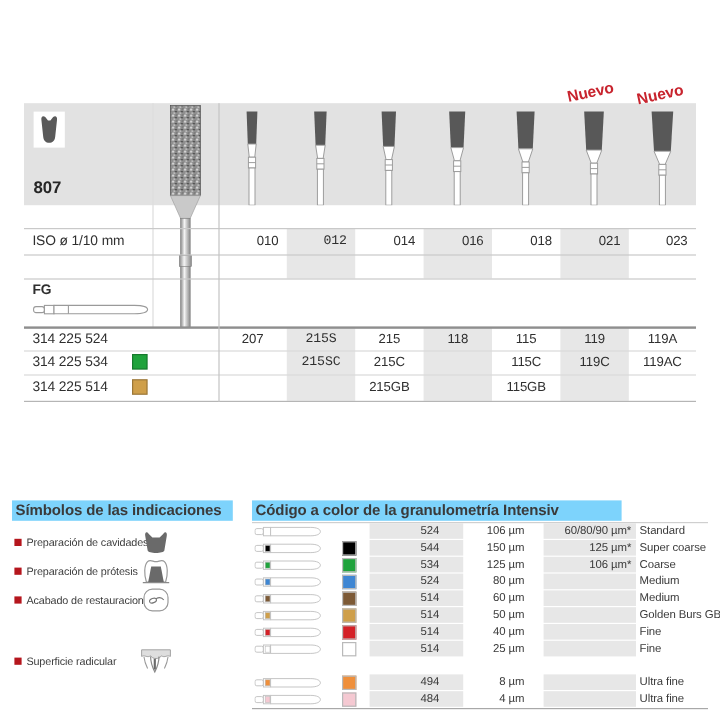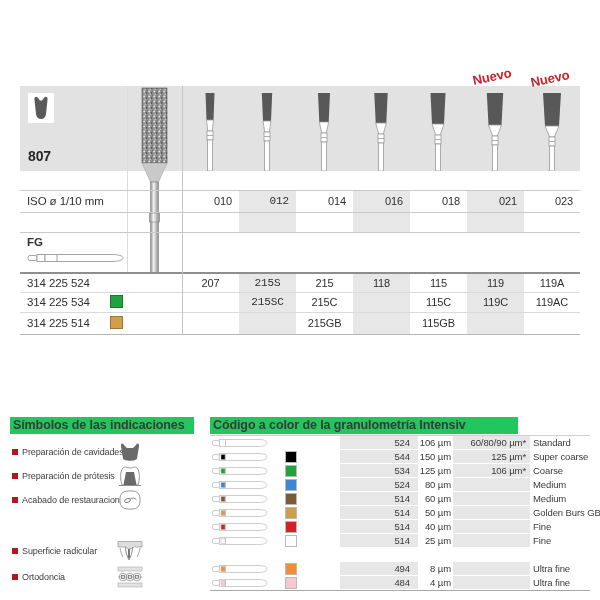--- a/index.html
+++ b/index.html
@@ -30,35 +30,35 @@
   .cell{position:absolute;top:0;height:100%;display:flex;align-items:center;font-size:11px;}
   .c0{left:162px;width:57px;} .c1{left:219px;width:57px;font-family:Liberation Mono, monospace;} .c2{left:276px;width:57px;}
   .c3{left:333px;width:57px;} .c4{left:390px;width:57px;} .c5{left:447px;width:57px;} .c6{left:504px;width:56px;}
   .ra{justify-content:flex-end;padding-right:7px;}
   .ce{justify-content:center;}
   .sq{position:absolute;left:90px;top:calc(50% - 7px);width:13px;height:13px;border:1px solid rgba(0,0,0,.25);}
   .fg-handle{position:absolute;left:7px;top:19px;}
   .sbur{position:absolute;top:92px;}
   .bigbur{position:absolute;left:123px;top:85px;}
   
-  .shead{position:absolute;top:417px;height:17px;background:#22c55e;font-size:12.5px;font-weight:bold;
+  .shead{position:absolute;top:417px;height:17px;background:#7dd3fc;font-size:12.5px;font-weight:bold;
          color:#3a3a3a;line-height:17px;padding-left:3px;white-space:nowrap;}
   .shead-left{left:10px;width:184px;}
   .shead-right{left:210px;width:308px;}
   .sym-item{position:absolute;left:10px;width:190px;height:22px;}
   .sym-bullet{position:absolute;left:2px;top:8px;width:6px;height:6px;}
   .sym-label{position:absolute;left:12px;top:0;height:100%;display:flex;align-items:center;
              font-size:9px;color:#3d3d3d;white-space:nowrap;}
   .sym-icon{position:absolute;left:103px;top:0;}
   .gline{position:absolute;left:210px;width:380px;height:1px;}
   .glt{top:435px;background:#cfcfcf;} .glb{top:590px;background:#a8a8a8;}
   .grow{position:absolute;left:210px;width:380px;height:14px;}
   .gc{position:absolute;top:0;height:14px;line-height:14px;font-size:9.5px;color:#3a3a3a;white-space:nowrap;}
-  .gcode{left:98px;width:78px;text-align:right;padding-right:8px;background:#e7e7e7;height:13px;line-height:13px;margin-left:32px;}
-  .gsize{left:176px;width:67px;text-align:right;padding-right:2px;}
+  .gcode{left:98px;width:78px;text-align:right;padding-right:20px;background:#e7e7e7;height:13px;line-height:13px;}
+  .gsize{left:176px;width:67px;text-align:right;padding-right:16px;}
   .ggrit{left:243px;width:77px;text-align:right;padding-right:4px;background:#e7e7e7;height:13px;line-height:13px;}
   .gname{left:323px;width:60px;text-align:left;}
   .gsq{position:absolute;left:75px;top:1px;width:12px;height:12px;border:1px solid #b9b9b9;}
   .gbur{position:absolute;left:2px;top:2px;}
 </style>
 </head>
 <body>
 
 <div class="page">
 
@@ -251,35 +251,20 @@
   <div class="sym-item" style="top:540px">
     <div class="sym-bullet" style="background: rgb(181, 22, 29); fill: rgb(181, 22, 29);"></div>
     <div class="sym-label">Superficie radicular</div>
     <svg class="sym-icon" width="34" height="22" viewBox="0 0 34 22">
       <path d="M5,1.5 L29,1.5 L29,7 C26,5.5 24.5,8.5 21.5,6.5 C20,9.5 14,9.5 12.5,6.5 C9.5,8.5 8,5.5 5,7 Z" fill="#dedede" stroke="#a0a0a0" stroke-width="0.8"></path>
       <path d="M12.5,7 C12.5,13 14.5,17 16,20 C17.5,17 19.5,13 19.5,7" fill="none" stroke="#8a8a8a" stroke-width="1"></path>
       <path d="M16,9 L16,18" stroke="#6a6a6a" stroke-width="1.8"></path>
       <path d="M7,7.5 C7.5,12 9,15 10,17 M27,7.5 C26.5,12 25,15 24,17" fill="none" stroke="#9a9a9a" stroke-width="0.9"></path>
     </svg>
   </div>
-  <div class="sym-item" style="top:566px">
-    <div class="sym-bullet" style="background: rgb(181, 22, 29); fill: rgb(181, 22, 29);"></div>
-    <div class="sym-label">Ortodoncia</div>
-    <svg class="sym-icon" width="34" height="22" viewBox="0 0 34 22">
-      <rect x="5" y="1" width="24" height="4" fill="#e2e2e2" stroke="#aaa" stroke-width="0.6"></rect>
-      <rect x="5" y="17" width="24" height="4" fill="#e2e2e2" stroke="#aaa" stroke-width="0.6"></rect>
-      <line x1="5" y1="11" x2="29" y2="11" stroke="#aaa" stroke-width="0.8"></line>
-      <circle cx="10" cy="11" r="3.8" fill="none" stroke="#999" stroke-width="0.9"></circle>
-      <circle cx="17" cy="11" r="3.8" fill="none" stroke="#999" stroke-width="0.9"></circle>
-      <circle cx="24" cy="11" r="3.8" fill="none" stroke="#999" stroke-width="0.9"></circle>
-      <rect x="8.5" y="9.5" width="3" height="3" fill="none" stroke="#777" stroke-width="0.8"></rect>
-      <rect x="15.5" y="9.5" width="3" height="3" fill="none" stroke="#777" stroke-width="0.8"></rect>
-      <rect x="22.5" y="9.5" width="3" height="3" fill="none" stroke="#777" stroke-width="0.8"></rect>
-    </svg>
-  </div>
 
   <div class="shead shead-right">Código a color de la granulometría Intensiv</div>
   <div class="gline glt"></div>
   <div class="gline glb"></div>
 
   <div class="grow" style="top:436px">
     <svg class="gbur" width="56" height="10" viewBox="0 0 56 10">
         <g fill="#fff" stroke="#c2c2c2" stroke-width="0.8">
           <rect x="0.5" y="2.5" width="7" height="5" rx="1.5"></rect>
           <rect x="7.5" y="1.5" width="6" height="7"></rect>

